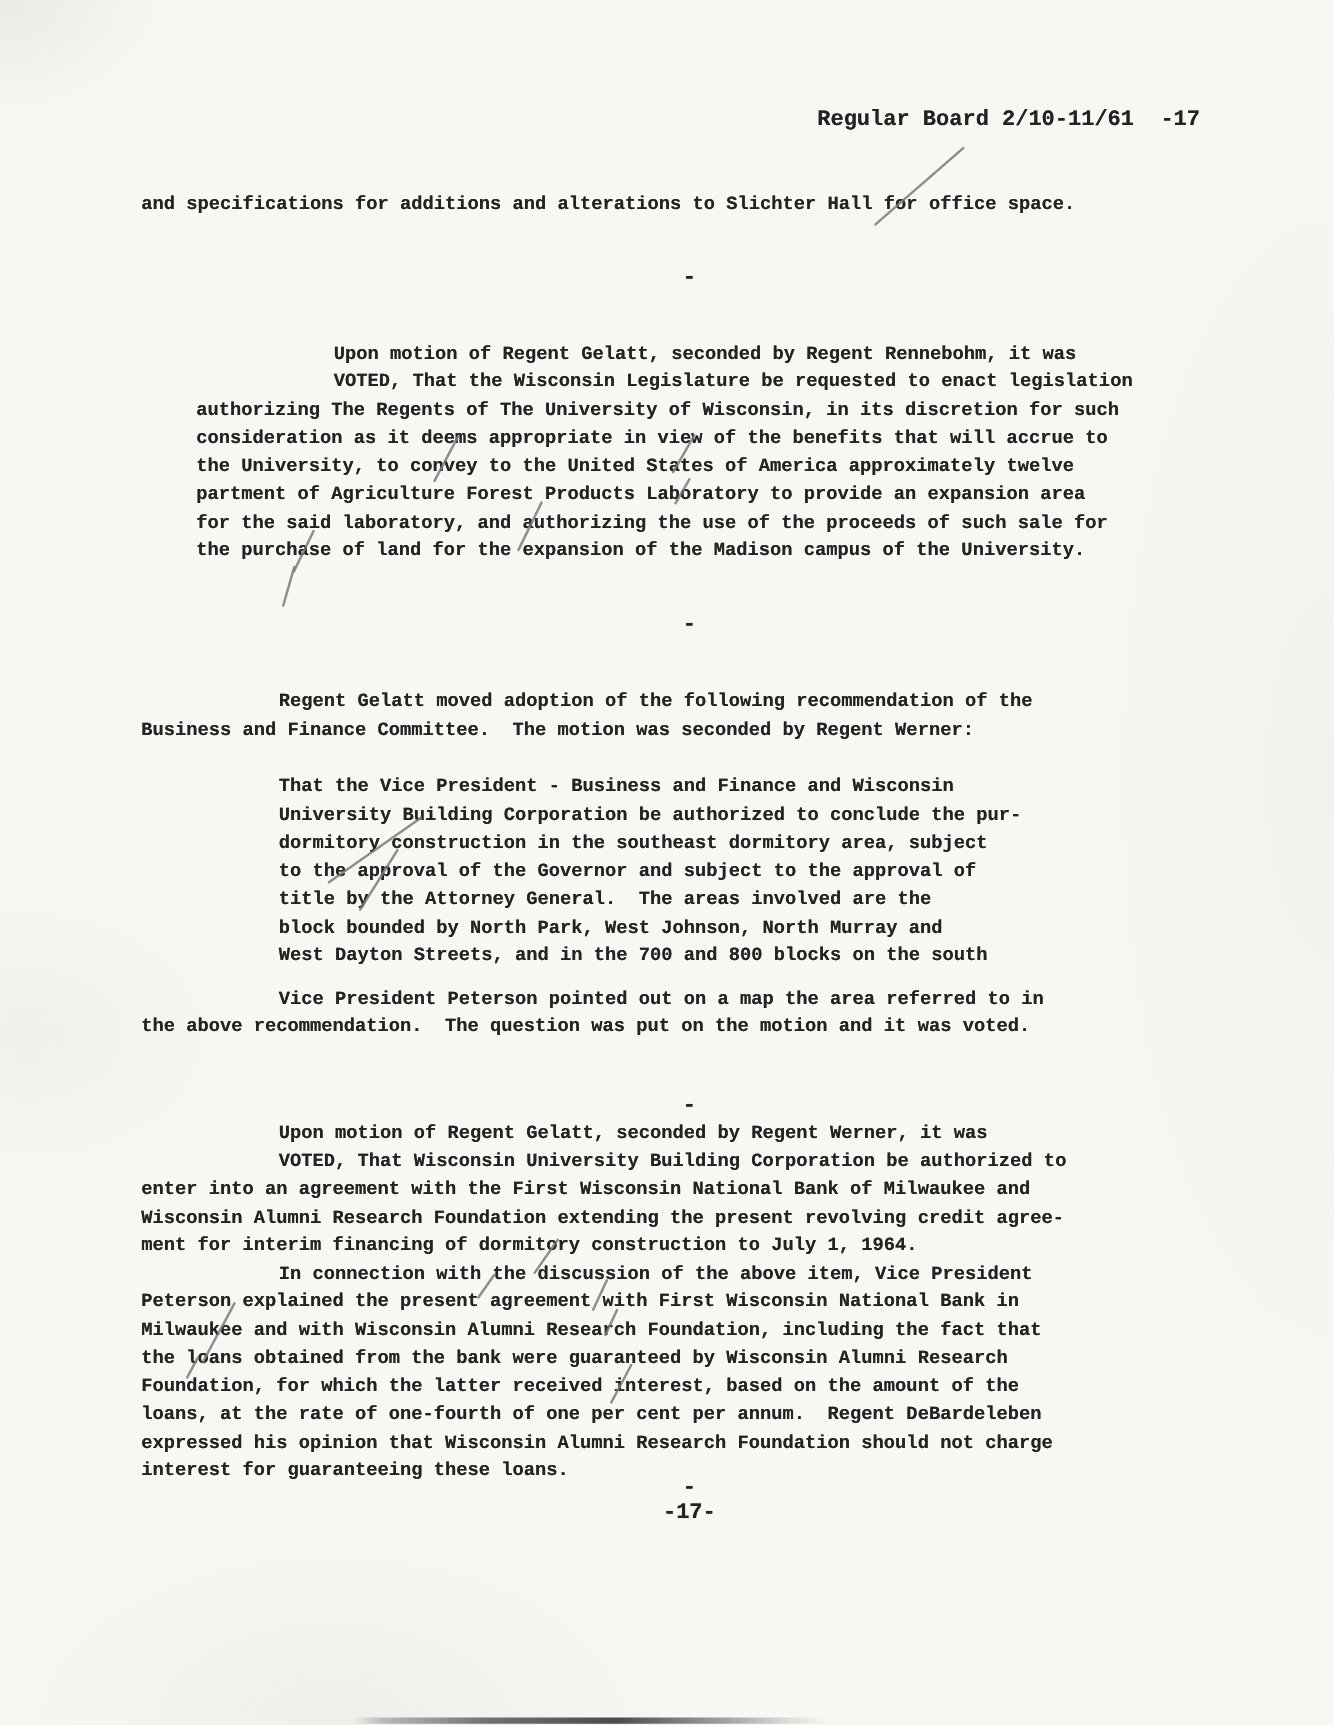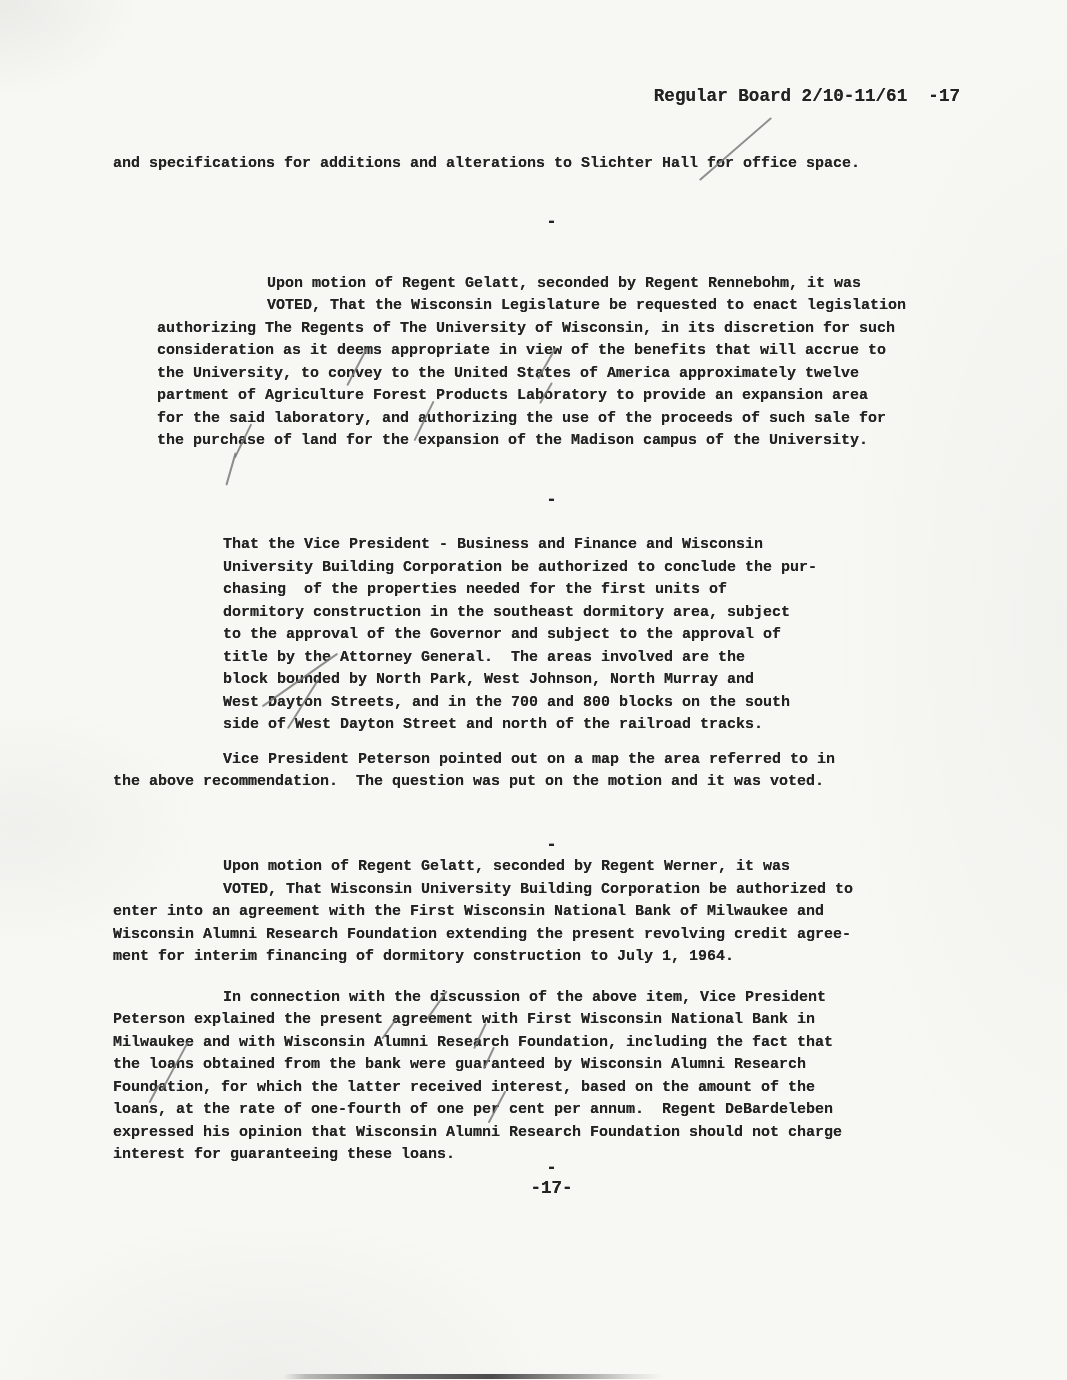--- a/index.html
+++ b/index.html
@@ -36,21 +36,21 @@
   
   .block-0{margin-top:45px;}
   .block-1{margin-top:36px;}
   .block-2{margin-top:39px;margin-left:44px;}
   .block-3{margin-top:36px;}
   .block-4{margin-top:40px;}
   .block-5{margin-top:23px;}
   .block-6{margin-top:12px;}
   .block-7{margin-top:40px;}
   .block-8{}
-  .block-9{margin-top:18px;}
+  .block-9{}
   .block-10{margin-top:-10px;}
   .block-11{margin-top:-2px;}
   .stroke{
     position:absolute;height:2px;border-radius:2px;
     background:#7b7b7b;opacity:.85;pointer-events:none;
   }
   .scan-bar{
     position:absolute;pointer-events:none;
     background:linear-gradient(90deg,
       rgba(130,130,130,0) 0%,
@@ -76,30 +76,32 @@
         <div class="tline ind">Upon motion of Regent Gelatt, seconded by Regent Rennebohm, it was</div>
         <div class="tline ind">VOTED, That the Wisconsin Legislature be requested to enact legislation</div>
         <div class="tline">authorizing The Regents of The University of Wisconsin, in its discretion for such</div>
         <div class="tline">consideration as it deems appropriate in view of the benefits that will accrue to</div>
         <div class="tline">the University, to convey to the United States of America approximately twelve</div>
         <div class="tline">partment of Agriculture Forest Products Laboratory to provide an expansion area</div>
         <div class="tline">for the said laboratory, and authorizing the use of the proceeds of such sale for</div>
         <div class="tline">the purchase of land for the expansion of the Madison campus of the University.</div>
       </div>
       <div class="block block-3 separator">-</div>
+      <div class="block block-4 paragraph">
+        <div class="tline ind">Regent Gelatt moved adoption of the following recommendation of the</div>
+        <div class="tline">Business and Finance Committee.  The motion was seconded by Regent Werner:</div>
+      </div>
       <div class="block block-5 blockquote">
         <div class="tline">That the Vice President - Business and Finance and Wisconsin</div>
         <div class="tline">University Building Corporation be authorized to conclude the pur-</div>
-        <div class="tline">chasing  of the properties needed for the first units of</div>
         <div class="tline">dormitory construction in the southeast dormitory area, subject</div>
         <div class="tline">to the approval of the Governor and subject to the approval of</div>
         <div class="tline">title by the Attorney General.  The areas involved are the</div>
         <div class="tline">block bounded by North Park, West Johnson, North Murray and</div>
         <div class="tline">West Dayton Streets, and in the 700 and 800 blocks on the south</div>
-        <div class="tline">side of West Dayton Street and north of the railroad tracks.</div>
       </div>
       <div class="block block-6 paragraph">
         <div class="tline ind">Vice President Peterson pointed out on a map the area referred to in</div>
         <div class="tline">the above recommendation.  The question was put on the motion and it was voted.</div>
       </div>
       <div class="block block-7 separator">-</div>
       <div class="block block-8 paragraph">
         <div class="tline ind">Upon motion of Regent Gelatt, seconded by Regent Werner, it was</div>
         <div class="tline ind">VOTED, That Wisconsin University Building Corporation be authorized to</div>
         <div class="tline">enter into an agreement with the First Wisconsin National Bank of Milwaukee and</div>

